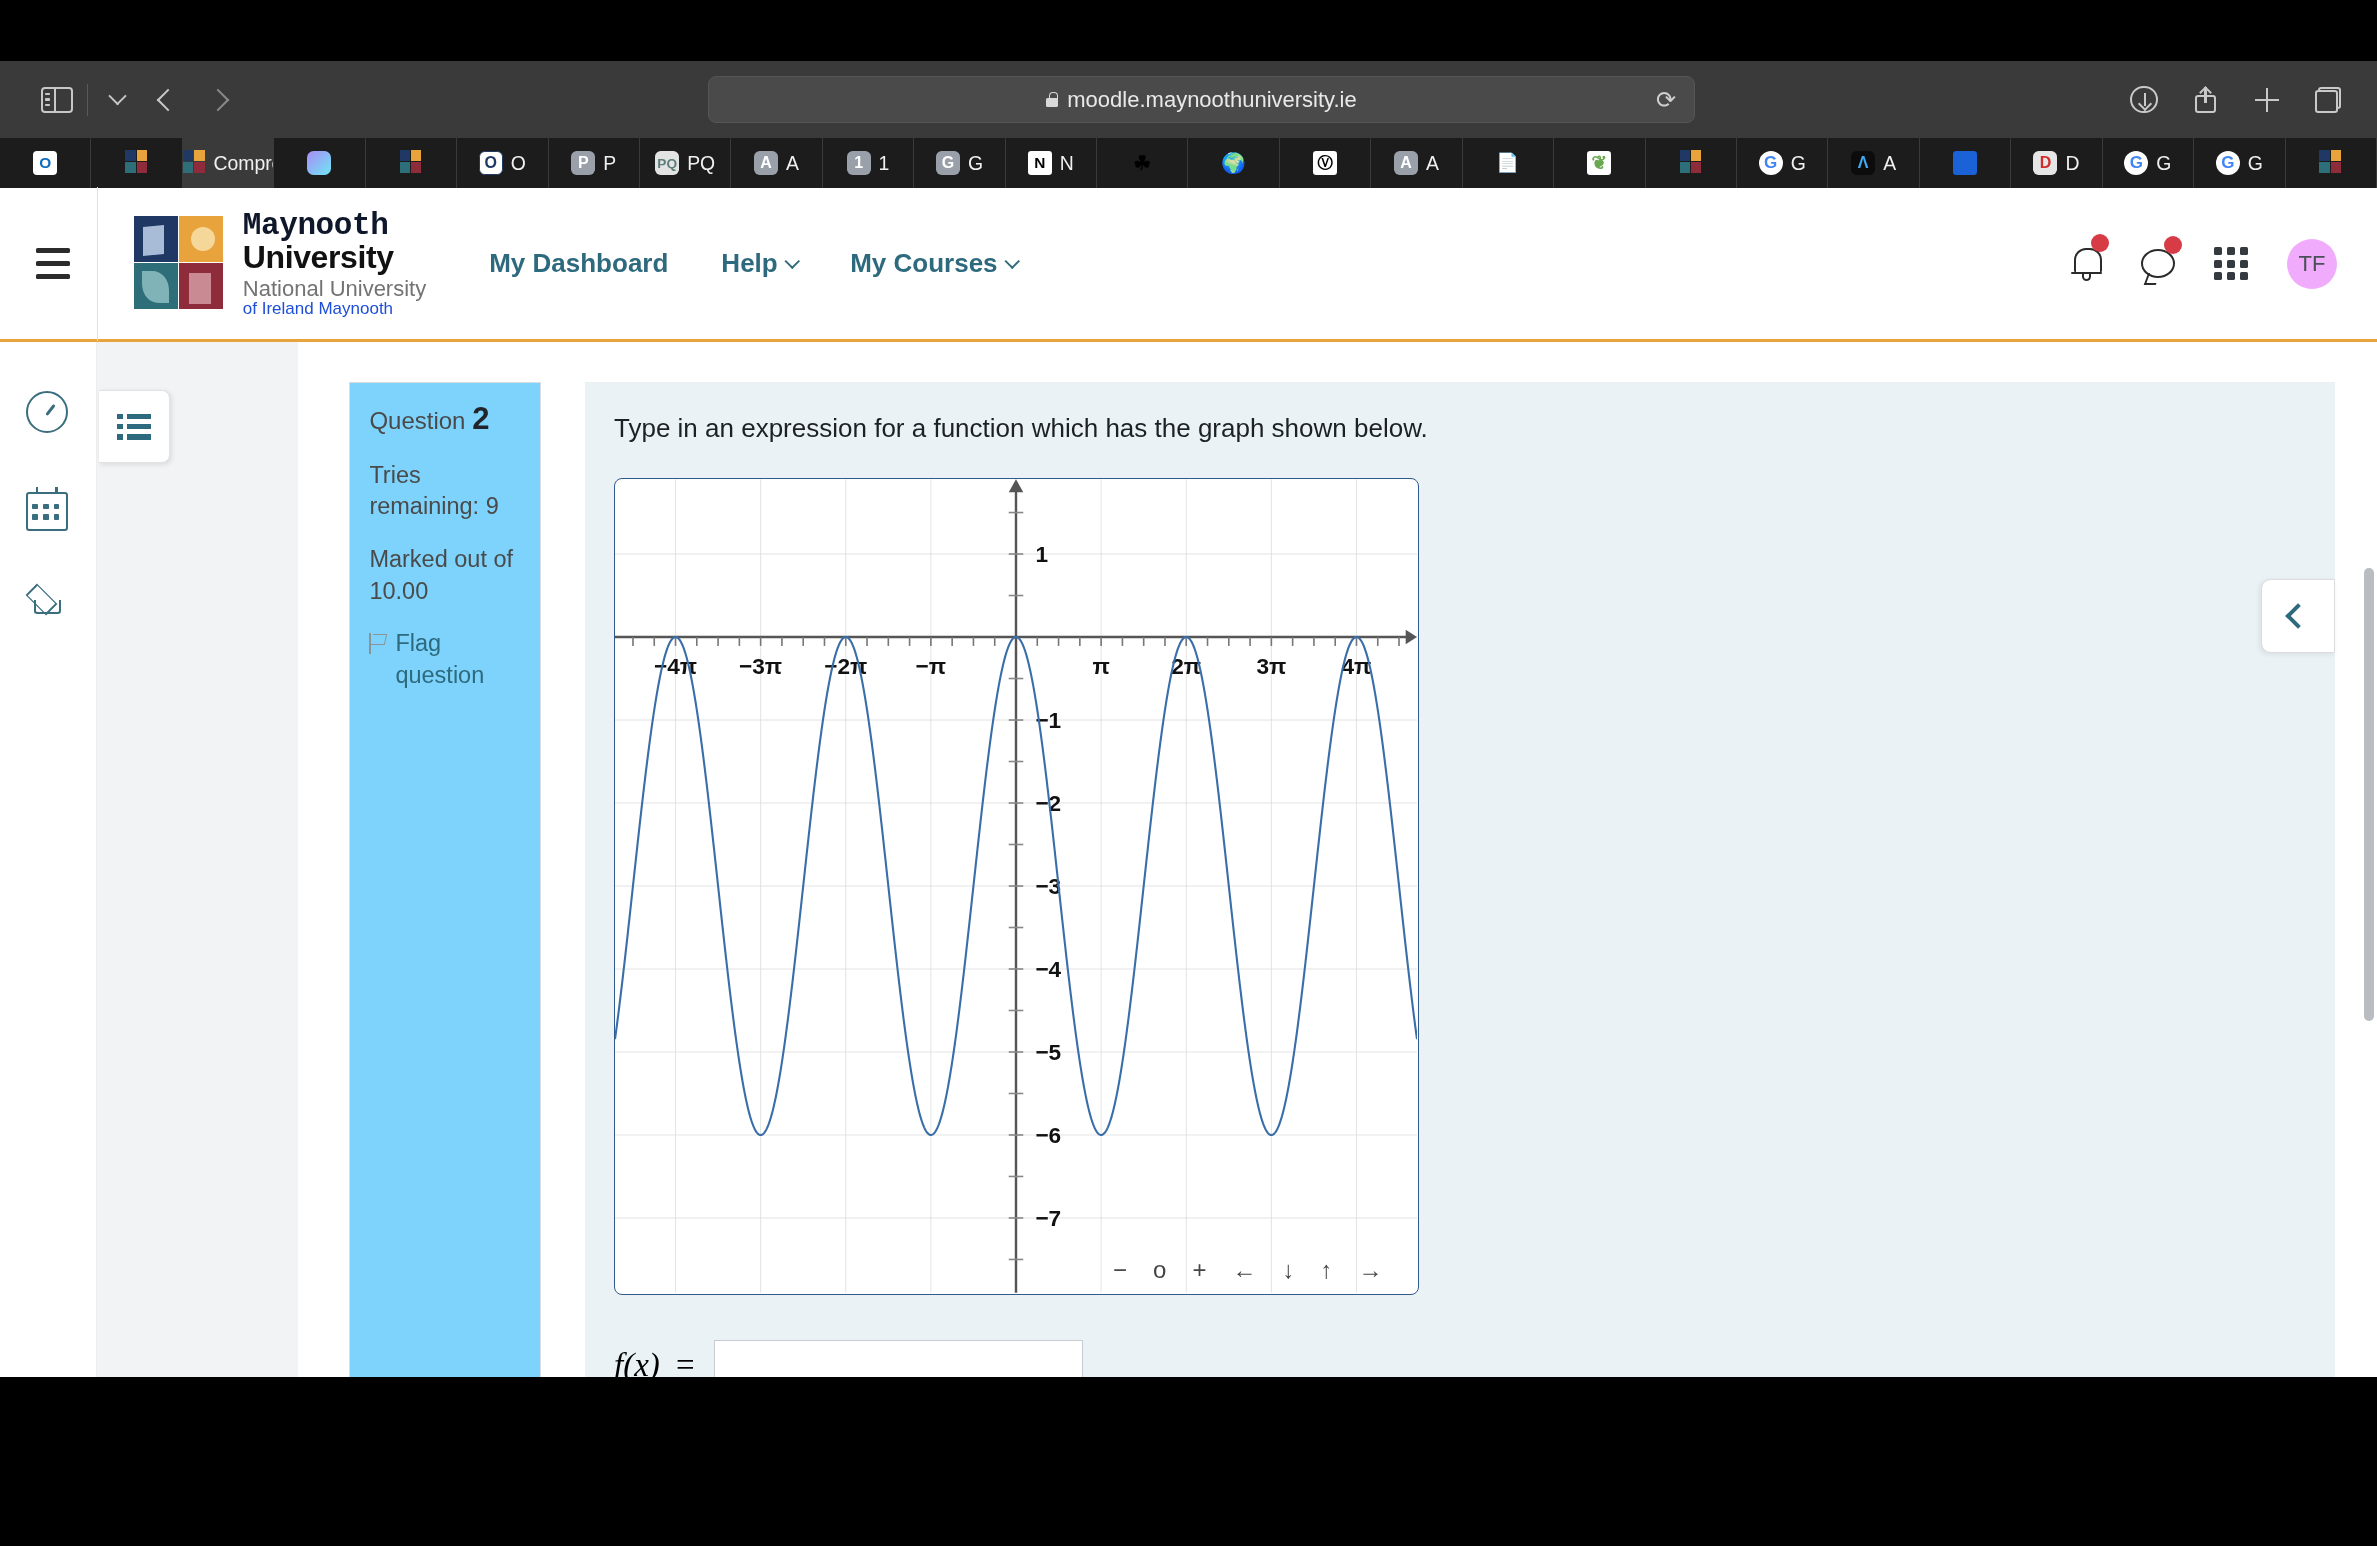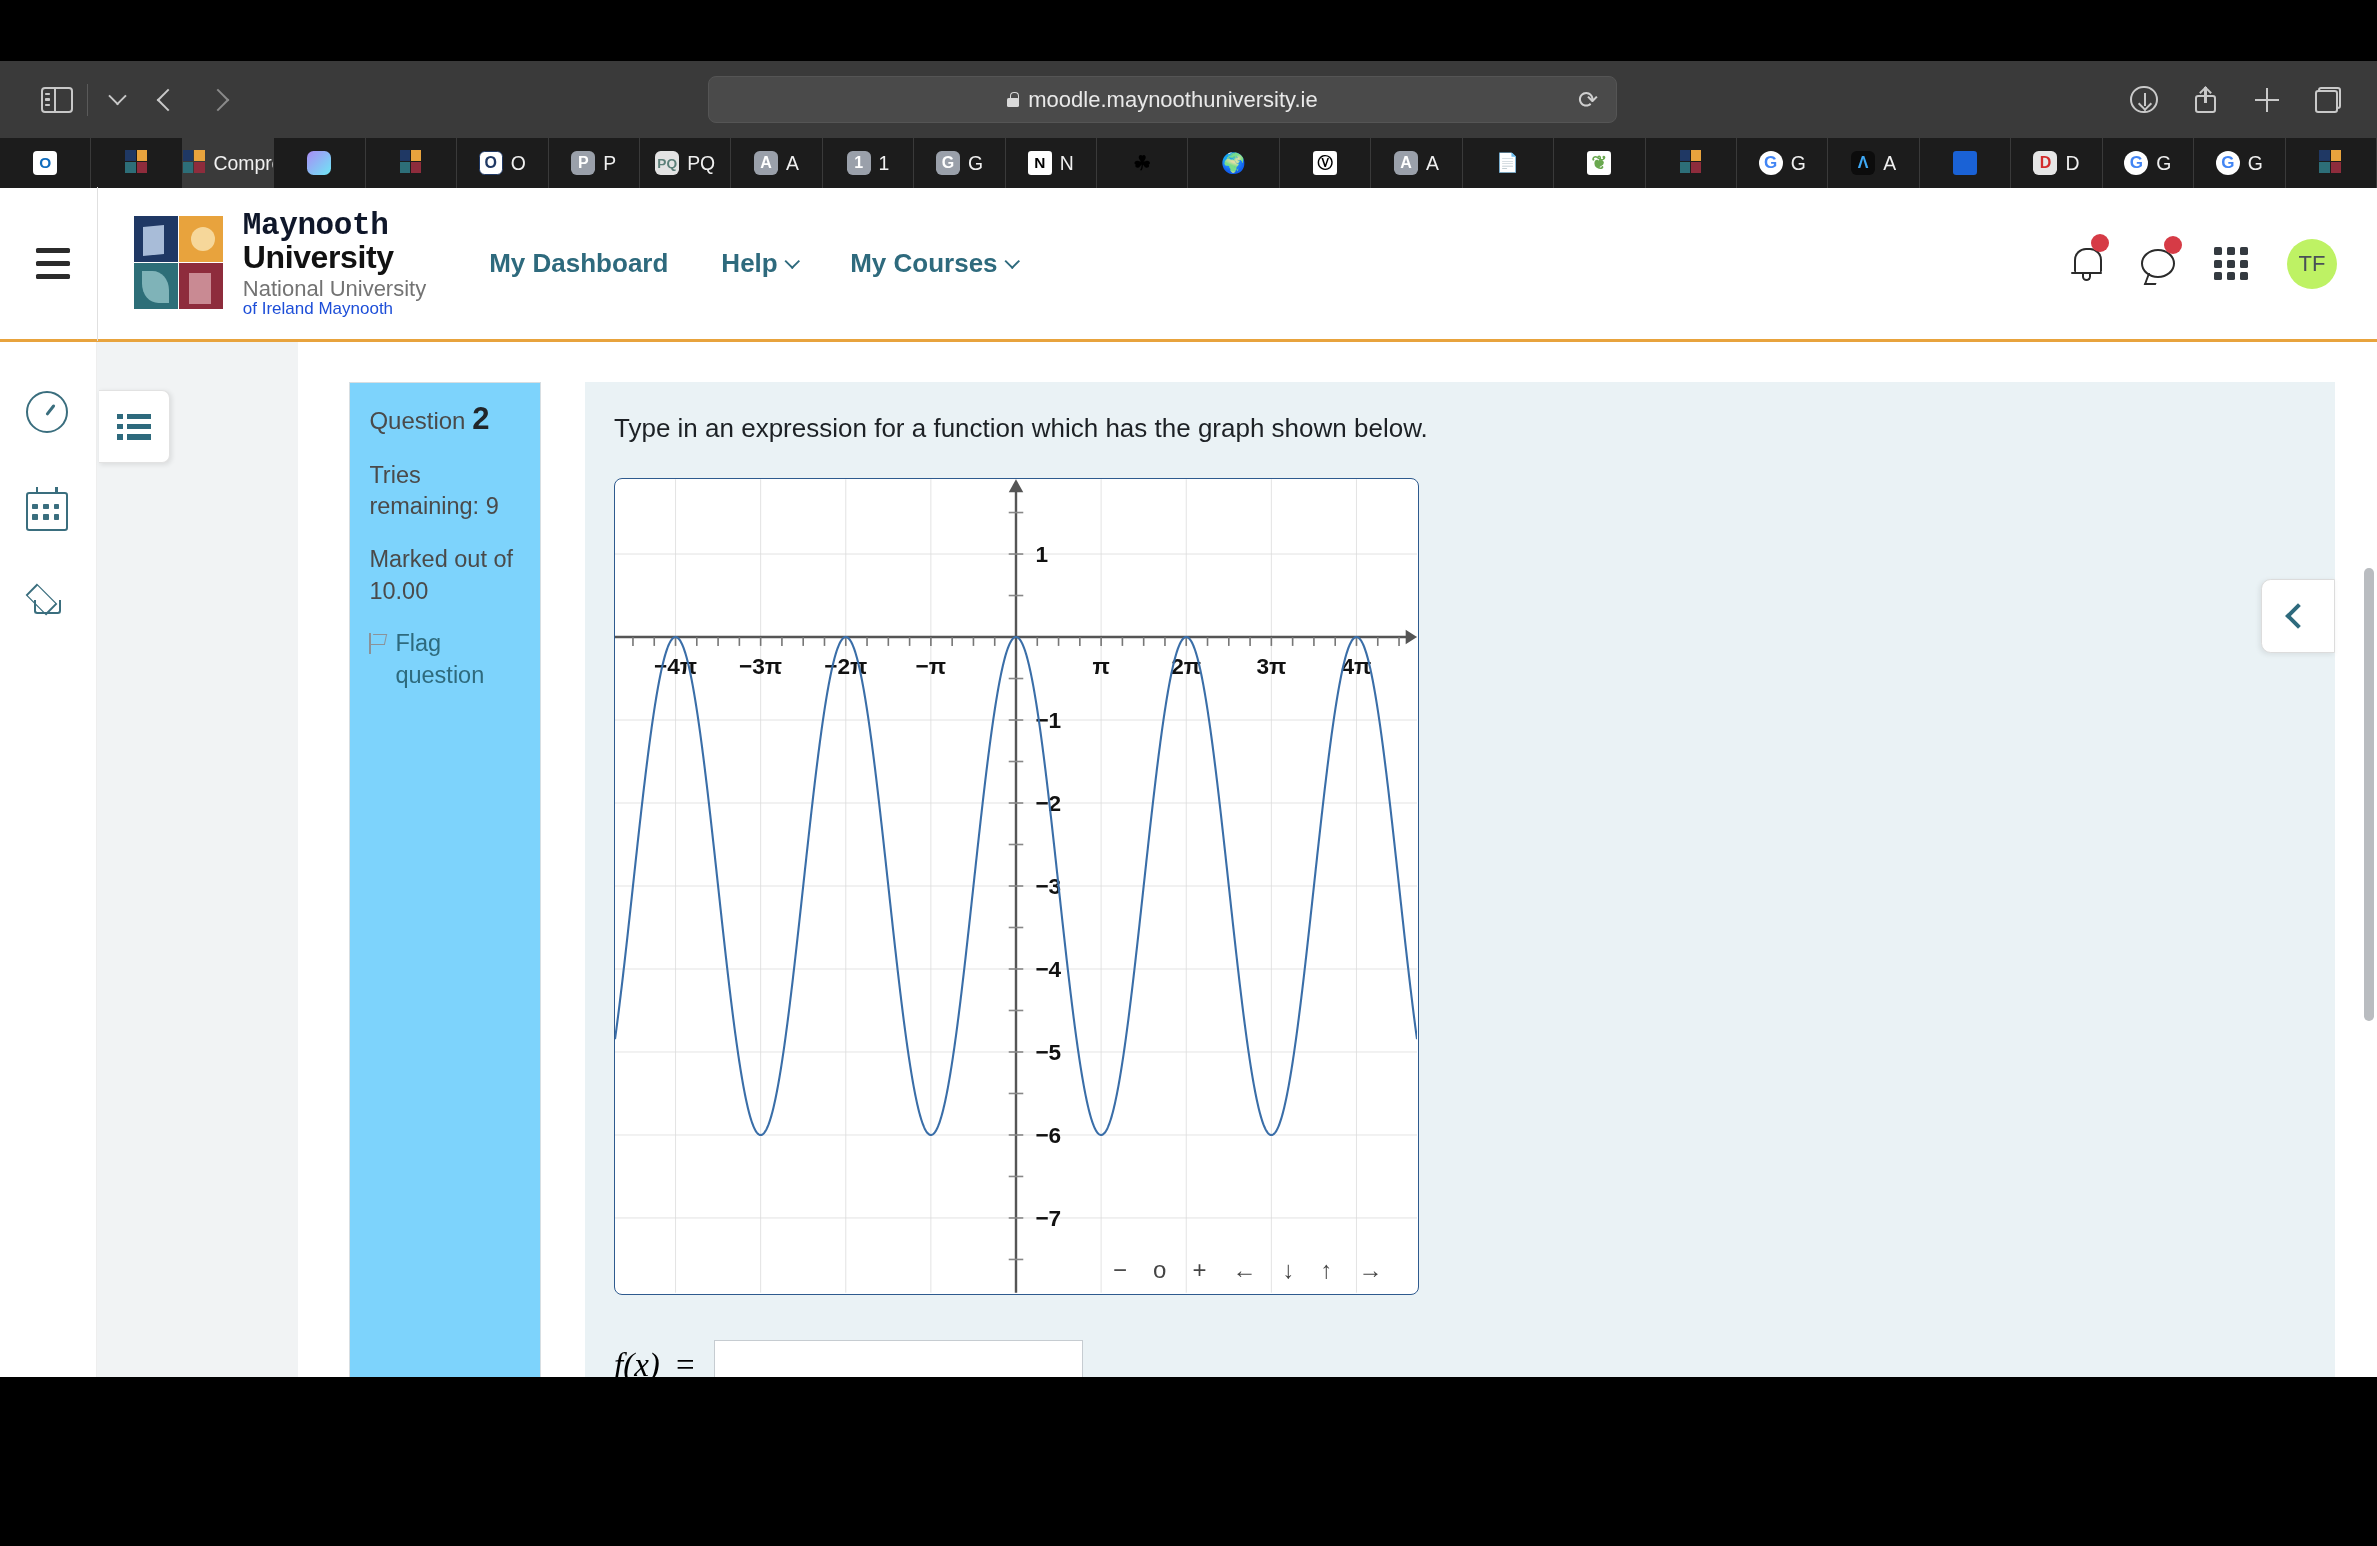--- a/index.html
+++ b/index.html
@@ -35,21 +35,21 @@
   }
   .sidebar-toggle-icon i:nth-child(1){top:4px;}
   .sidebar-toggle-icon i:nth-child(2){top:9.7px;}
   .sidebar-toggle-icon i:nth-child(3){top:15.4px;}
   .tb-divider { width:0.8px; height:32px; background:#5a5a5a; margin: 0 4.9px; }
   .chev-dn { width:13px; height:13px; border-right:2.8px solid #c9c9c9; border-bottom:2.8px solid #c9c9c9; transform: rotate(45deg) translate(-2.4px,-2.4px); }
   .arrow-l { width:16px; height:16px; border-left:2.8px solid #c9c9c9; border-bottom:2.8px solid #c9c9c9; transform: rotate(45deg); }
   .arrow-r { width:16px; height:16px; border-right:2.8px solid #8a8a8a; border-top:2.8px solid #8a8a8a; transform: rotate(45deg); }
 
   .url-bar {
-    position: absolute; left: 708px; width: 909px;
+    position: absolute; left: 708px; width: 987px;
     height: 47px; background: #4a4a4a; border-radius: 8px;
     display: flex; align-items: center; justify-content: center;
     color: #e9e9e9; font-size: 22px; gap: 9px;
     border: 0.8px solid #555;
   }
   .lock-ico { width:12px; height:15.4px; position:relative; display:inline-block; }
   .lock-ico::before{content:"";position:absolute;bottom:0;left:0;width:12px;height:9px;background:#d9d9d9;border-radius:1.6px;}
   .lock-ico::after{content:"";position:absolute;top:0;left:2.6px;width:7px;height:7.3px;border:1.9px solid #d9d9d9;border-bottom:none;border-radius:4px 4px 0 0;}
   .reload-ico { position:absolute; right:18px; font-size:24px; color:#cfcfcf; }
 
@@ -137,21 +137,21 @@
   .hicon { position:relative; cursor:pointer; }
   .badge-dot { position:absolute; top:-13px; right:-6.5px; width:18px;height:18px;border-radius:50%;background:#d63b46; }
   .bell { width:31px; height:34px; position:relative; }
   .bell::before{content:"";position:absolute;left:3.2px;top:1.6px;width:24px;height:22.6px;border:2.4px solid #2b2b2b;border-radius:12px 12px 2.4px 2.4px;border-bottom:none;}
   .bell::after{content:"";position:absolute;left:0;bottom:6.5px;width:31px;height:2.4px;background:#2b2b2b;border-radius:1.6px;}
   .bell i{position:absolute;bottom:0;left:10.5px;width:9.7px;height:6.5px;border:2.4px solid #2b2b2b;border-top:none;border-radius:0 0 7.3px 7.3px;}
   .chatb { width:34px;height:29px;border:2.4px solid #2b2b2b;border-radius:50%; position:relative; }
   .chatb::after{content:"";position:absolute;left:3.2px;bottom:-9px;width:9.7px;height:9.7px;border-left:2.4px solid #2b2b2b;border-bottom:2.4px solid #2b2b2b;transform:skewX(-20deg);}
   .grid9 { display:grid; grid-template-columns:repeat(3,8px); grid-template-rows:repeat(3,8px); gap:4.9px; }
   .grid9 span { background:#343a40; border-radius:1.6px; }
-  .avatar { width:50px;height:50px;border-radius:50%;background:#bef264;display:flex;align-items:center;justify-content:center;font-size:22px;color:#495057;}
+  .avatar { width:50px;height:50px;border-radius:50%;background:#f0abfc;display:flex;align-items:center;justify-content:center;font-size:22px;color:#495057;}
 
   
   .left-rail {
     position:absolute; left:0; top:154px; bottom:0; width:97px;
     background:#fff; display:flex; flex-direction:column; align-items:center;
     padding-top:49px; gap:52px; z-index:20; border-right:0.8px solid #eee;
   }
   .rail-ico { width:45px; height:45px; cursor:pointer; position:relative; }
   .gauge { width:42px;height:42px;border:2.8px solid #3a6e7e;border-radius:50%; }
   .gauge::after{content:"";position:absolute;left:19.4px;top:11.3px;width:2.8px;height:13px;background:#3a6e7e;transform:rotate(38deg);transform-origin:bottom center;border-radius:1.6px;}

